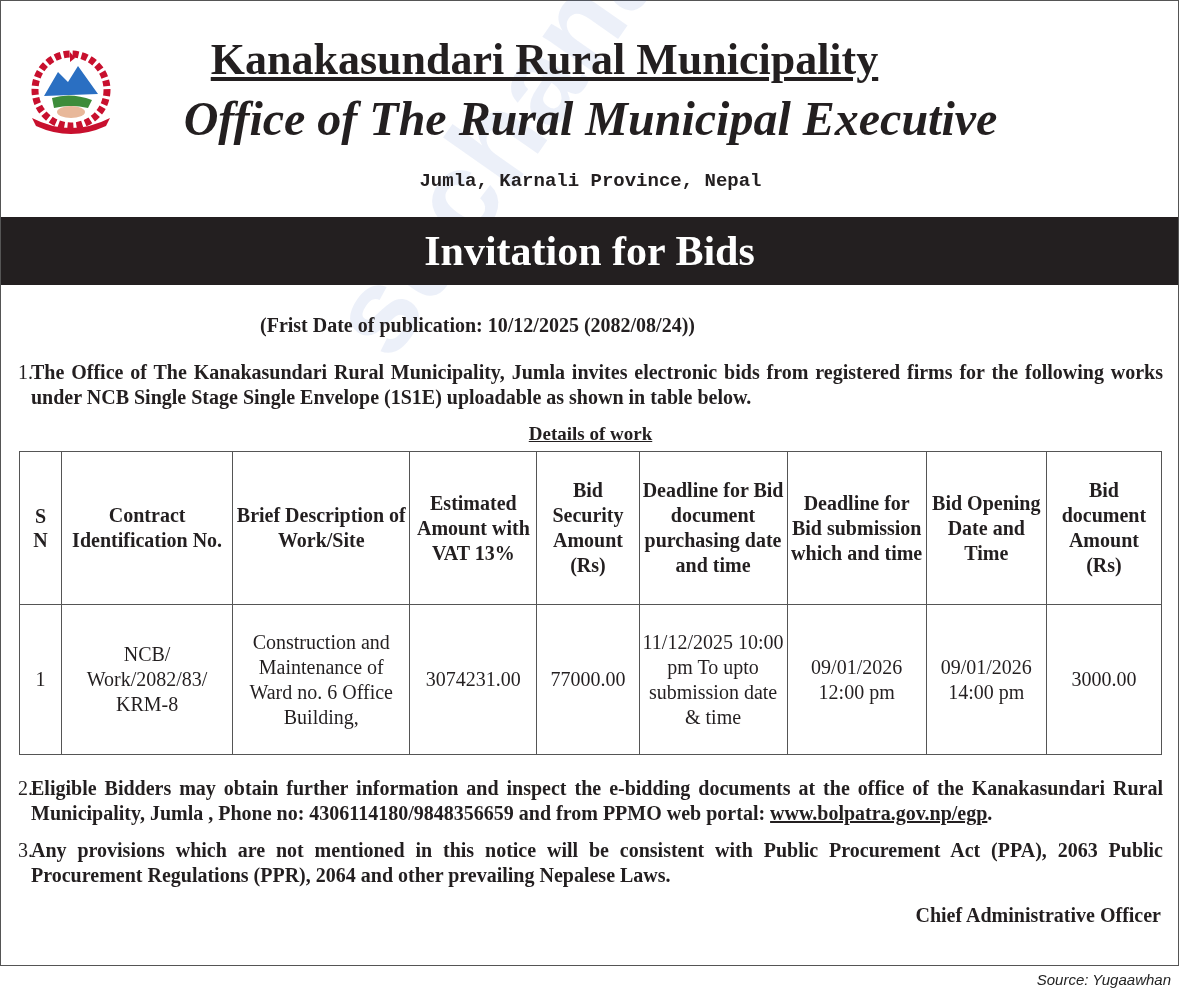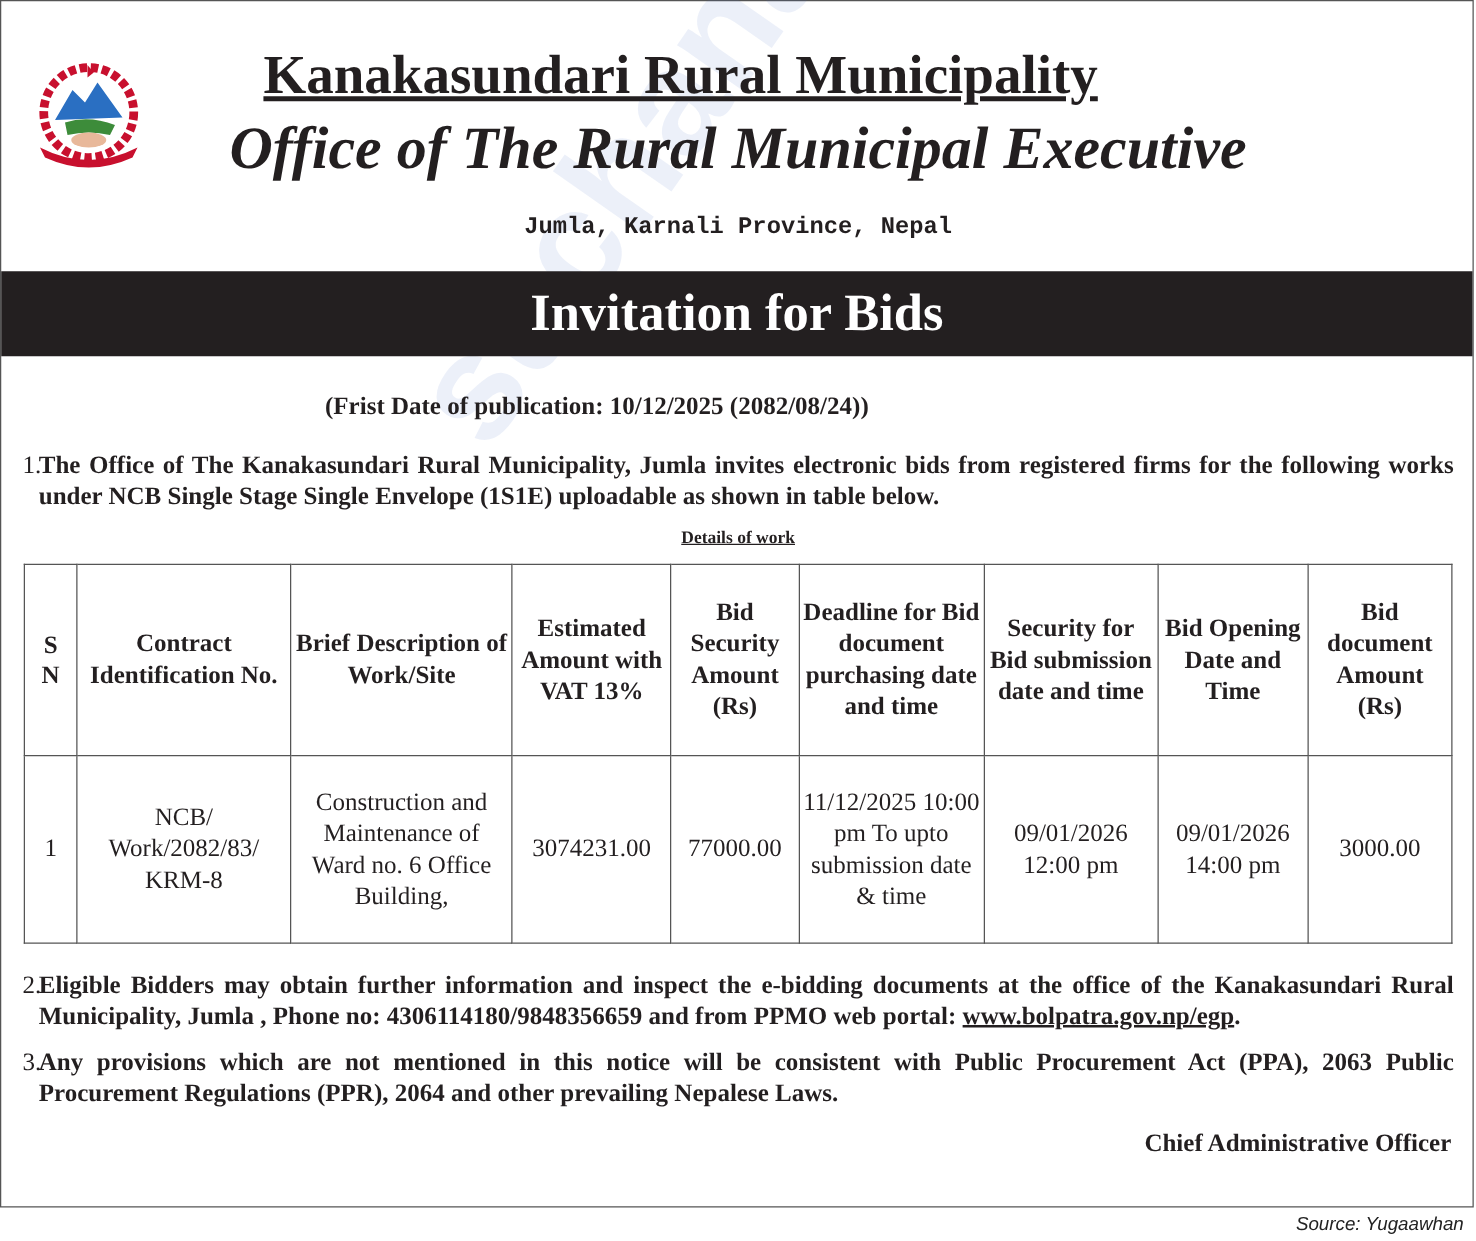--- a/index.html
+++ b/index.html
@@ -36,21 +36,21 @@
   .pubdate {
     position: absolute; left: 0; width: 955px; top: 314px; text-align: center;
     font-weight: bold; font-size: 20px;
   }
   .para { position: absolute; left: 18px; width: 1145px; font-size: 20px; line-height: 25px; text-align: justify; }
   .para .num { position: absolute; left: 0; top: 0; }
   .para .txt { display: block; margin-left: 13px; font-weight: bold; }
   .p1 { top: 360px; }
   .details {
     position: absolute; left: 0; width: 1181px; top: 423px; text-align: center;
-    font-weight: bold; font-size: 14px; text-decoration: underline;
+    font-weight: bold; font-size: 19px; text-decoration: underline;
   }
   table.works {
     position: absolute; left: 19px; top: 451px; width: 1143px; border-collapse: collapse;
   }
   table.works th, table.works td {
     border: 1.5px solid #555; text-align: center; vertical-align: middle; padding: 2px 3px;
   }
   table.works th { font-weight: bold; font-size: 20px; line-height: 25px; height: 148px; }
   table.works td { font-size: 20px; line-height: 25px; height: 145px; }
   .p2 { top: 776px; }
@@ -109,21 +109,21 @@
       <col style="width:115px">
   </colgroup>
   <thead>
     <tr>
       <th style="line-height:24px">S<br>N</th>
       <th>Contract Identification No.</th>
       <th>Brief Description of Work/Site</th>
       <th>Estimated Amount with VAT 13%</th>
       <th>Bid Security Amount (Rs)</th>
       <th>Deadline for Bid document purchasing date and time</th>
-      <th>Security for Bid submission date and time</th>
+      <th>Deadline for Bid submission which and time</th>
       <th>Bid Opening Date and Time</th>
       <th>Bid document Amount (Rs)</th>
     </tr>
   </thead>
   <tbody>
     <tr>
       <td>1</td>
       <td>NCB/ Work/2082/83/ KRM-8</td>
       <td>Construction and Maintenance of Ward no. 6 Office Building,</td>
       <td>3074231.00</td>

